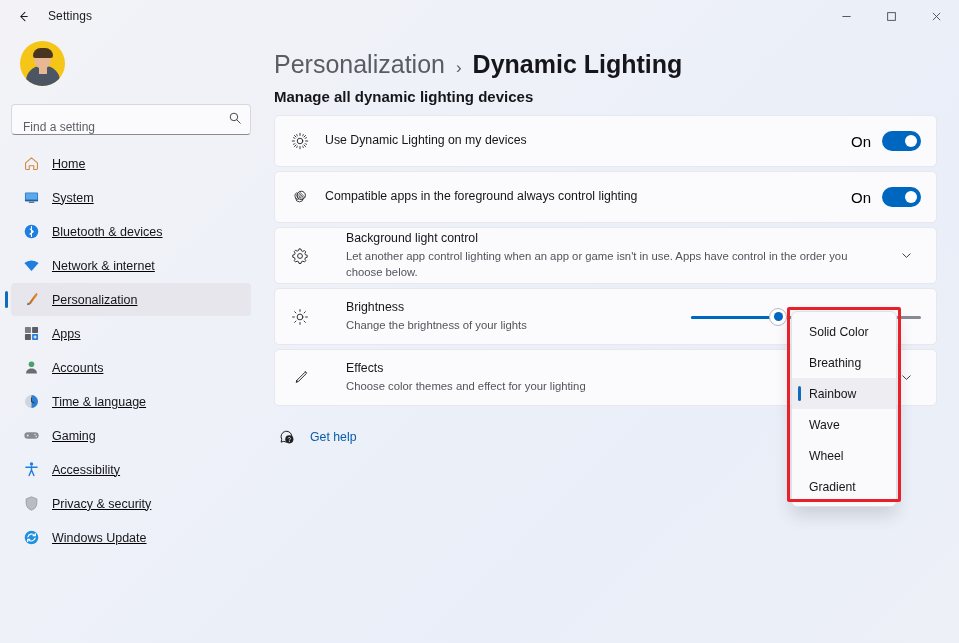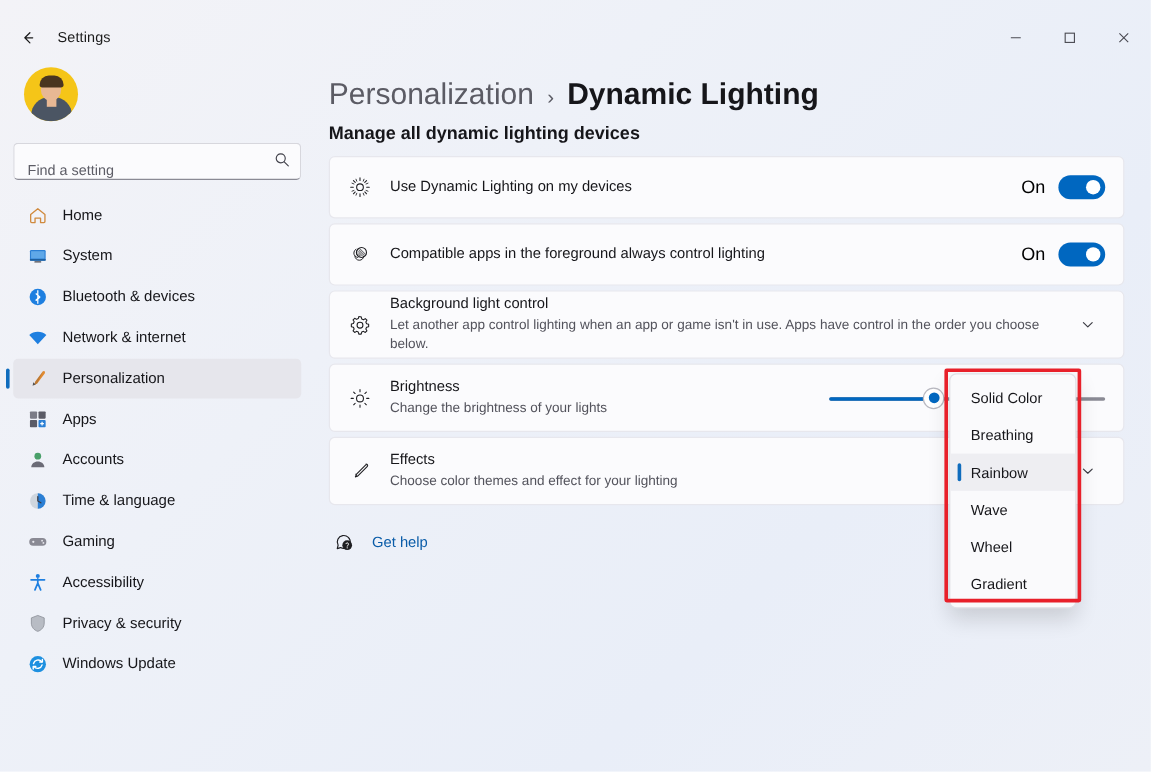--- a/index.html
+++ b/index.html
@@ -12,21 +12,20 @@
     background: linear-gradient(135deg, #f3f3f7 0%, #eef1f8 35%, #e9eef8 70%, #edf0f7 100%);
     position: relative;
   }
 
   
   #titlebar {
     height: 32px; width: 100%;
     display: flex; align-items: center;
     position: relative;
     background: transparent;
-    margin-top: 15px;
   }
   #back-btn {
     width: 34px; height: 28px;
     margin-left: 6px;
     display: flex; align-items: center; justify-content: center;
     border-radius: 4px;
     color: #1b1b1b;
     font-size: 15px;
     cursor: pointer;
   }
@@ -101,21 +100,21 @@
     font-size: 12px; color: #1b1b1b;
     font-family: "Liberation Sans", sans-serif;
     outline: none;
   }
   #search-input::placeholder { color: #5d5d66; }
   #search-icon {
     position: absolute; right: 9px; top: 7px;
     color: #41414a; pointer-events: none;
   }
 
-  #navlist { display: flex; flex-direction: column; gap: 1px; }
+  #navlist { display: flex; flex-direction: column; gap: 1px; text-decoration: underline; }
   .navitem {
     height: 33px;
     display: flex; align-items: center;
     gap: 12px;
     padding-left: 11px;
     border-radius: 4px;
     position: relative;
     cursor: pointer;
   }
   .navitem.active { background: #e6e6ec; }
@@ -157,21 +156,21 @@
   .card {
     background: #fbfbfd;
     border: 1px solid #e7e7ed;
     border-radius: 5px;
     margin-bottom: 4px;
     display: flex; align-items: center;
     padding: 0 15px 0 14px;
     min-height: 52px;
     position: relative;
   }
-  .card.tall { min-height: 57px; }
+  .card.tall { min-height: 57px; gap: 21px; }
   .card .cico {
     width: 22px; flex: none;
     display: flex; align-items: center; justify-content: center;
     color: #1e1e22;
     margin-right: 14px;
   }
   .card .ctext { flex: 1; min-width: 0; }
   .card .ctitle { font-size: 12.3px; color: #16161a; line-height: 1.45; }
   .card .csub { font-size: 11.3px; color: #53535c; line-height: 1.45; }
   .card .cright {

